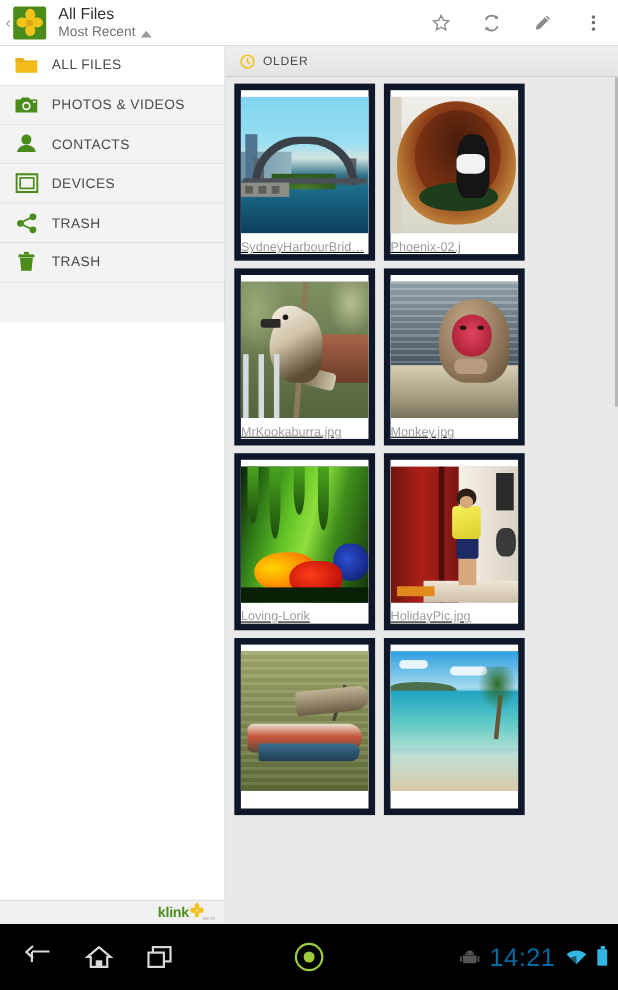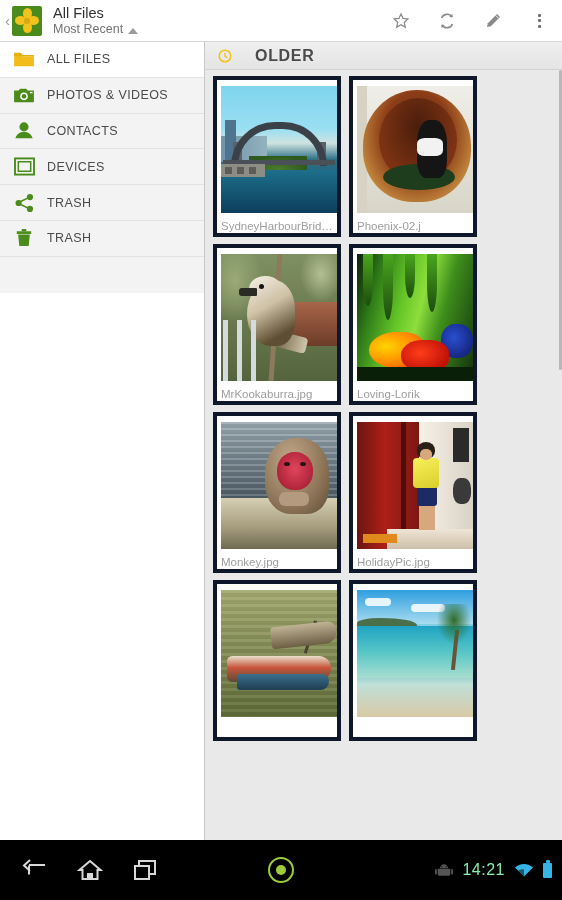--- a/index.html
+++ b/index.html
@@ -95,29 +95,30 @@
     background:#e9e9e9;
     overflow:hidden;
   }
   .group-header{
     height:28px; display:flex; align-items:center; padding-left:13px;
     background:linear-gradient(to bottom,#efefef,#e4e4e4);
     border-bottom:1px solid #d2d2d2;
   }
   .clock-ico{ width:14px; height:14px; flex:0 0 auto; }
   .group-label{
-    margin-left:23px; font-size:16px; font-weight:bold; color:#4a4a4a; letter-spacing:.7px;
+    margin-left:7px; font-size:11px; font-weight:normal; color:#4a4a4a; letter-spacing:.7px;
   }
 
   .grid{ padding:6px 0 0 8px; display:flex; flex-wrap:wrap; }
   .card{
     width:128px; height:161px; margin:0 8px 7px 0;
-    background:#ffffff; border:4px solid #0f172a;
-    display:flex; flex-direction:column; align-items:flex-end;
+    background:#ffffff; border:6px solid #0f172a;
+    display:flex; flex-direction:column; align-items:flex-start;
     flex:0 0 auto;
+    text-decoration:underline;
   }
   .thumb{
     width:116px; height:127px; margin-top:6px;
     overflow:hidden; position:relative; background:#cfcfcf;
   }
   .thumb .art{ position:absolute; inset:0; }
   .fname{
     width:116px; margin-top:7px;
     font-size:11.5px; color:#9e9e9e;
     white-space:nowrap; overflow:hidden; text-overflow:clip;
@@ -138,21 +139,21 @@
   .nav-left{ display:flex; margin-left:6px; }
   .assist{
     position:absolute; left:50%; transform:translateX(-50%);
     width:26px; height:26px; border-radius:50%;
     border:2.5px solid #9ccb3b; display:flex; align-items:center; justify-content:center;
   }
   .assist-core{ width:10px; height:10px; border-radius:50%; background:#9ccb3b; }
   .sys-right{
     margin-left:auto; display:flex; align-items:center; gap:9px; padding-right:10px;
   }
-  .sys-clock{ font-size:16px; color:#86efac; letter-spacing:.5px; }
+  .sys-clock{ font-size:23px; color:#0369a1; letter-spacing:.5px; }
   .batt{ width:9px; height:15px; background:#33b5e5; border-radius:1px; position:relative; }
   .batt::before{
     content:''; position:absolute; left:2.5px; top:-2.5px; width:4px; height:2.5px;
     background:#33b5e5; border-radius:1px;
   }
 
   
   
   .art-sydney{
     background:
@@ -448,20 +449,30 @@
       <span class="side-ico">
         <svg width="18" height="20" viewBox="0 0 20 22">
           <rect x="2" y="3.5" width="16" height="3" fill="#4b8b1c"></rect>
           <rect x="7.5" y="1" width="5" height="2.5" fill="#4b8b1c"></rect>
           <path d="M3.5 7h13l-1.3 13H4.8z" fill="#4b8b1c"></path>
         </svg>
       </span>
       <span class="side-label">TRASH</span>
     </div>
 
+    <div class="klink-footer">
+      <span class="klink-word">klink</span>
+      <span class="klink-flower">
+        <i class="kp kp-t"></i>
+          <i class="kp kp-b"></i>
+          <i class="kp kp-l"></i>
+          <i class="kp kp-r"></i>
+      </span>
+      <span class="klink-beta">BETA</span>
+    </div>
   </div>
 
   <div class="content">
 
     <div class="group-header">
       <svg class="clock-ico" viewBox="0 0 16 16">
         <circle cx="8" cy="8" r="6.6" fill="none" stroke="#f2c31b" stroke-width="1.8"></circle>
         <path d="M8 4.2v4.2l2.8 1.6" fill="none" stroke="#f2c31b" stroke-width="1.6"></path>
       </svg>
       <span class="group-label">OLDER</span>
@@ -521,48 +532,48 @@
                 <i style="left:16px"></i>
                 <i style="left:30px"></i>
               </span>
           </div>
         </div>
         <div class="fname">MrKookaburra.jpg</div>
       </div>
 
       <div class="card">
         <div class="thumb">
+          <div class="art art-monkey">
+            <span class="mk-water"></span>
+              <span class="mk-rock"></span>
+              <span class="mk-body"></span>
+            <span class="mk-face"></span>
+              <span class="mk-eye-l"></span>
+              <span class="mk-eye-r"></span>
+            <span class="mk-hand"></span>
+          </div>
+        </div>
+        <div class="fname">Monkey.jpg</div>
+      </div>
+
+      <div class="card">
+        <div class="thumb">
           <div class="art art-lorikeet">
             <span class="lk-leaf"></span>
             <span class="lk-spike" style="left:6px"></span>
             <span class="lk-spike" style="left:26px;height:66px"></span>
             <span class="lk-spike" style="left:48px;height:44px"></span>
             <span class="lk-spike" style="left:70px;height:58px"></span>
             <span class="lk-blue"></span>
               <span class="lk-bird-y"></span>
               <span class="lk-bird-r"></span>
             <span class="lk-dark"></span>
           </div>
         </div>
         <div class="fname">Loving-Lorik</div>
-      </div>
-
-      <div class="card">
-        <div class="thumb">
-          <div class="art art-monkey">
-            <span class="mk-water"></span>
-              <span class="mk-rock"></span>
-              <span class="mk-body"></span>
-            <span class="mk-face"></span>
-              <span class="mk-eye-l"></span>
-              <span class="mk-eye-r"></span>
-            <span class="mk-hand"></span>
-          </div>
-        </div>
-        <div class="fname">Monkey.jpg</div>
       </div>
 
 
       <div class="card">
         <div class="thumb">
           <div class="art art-holiday">
             <span class="hd-wall"></span>
               <span class="hd-red"></span>
               <span class="hd-redstripe"></span>
             <span class="hd-dark"></span>

